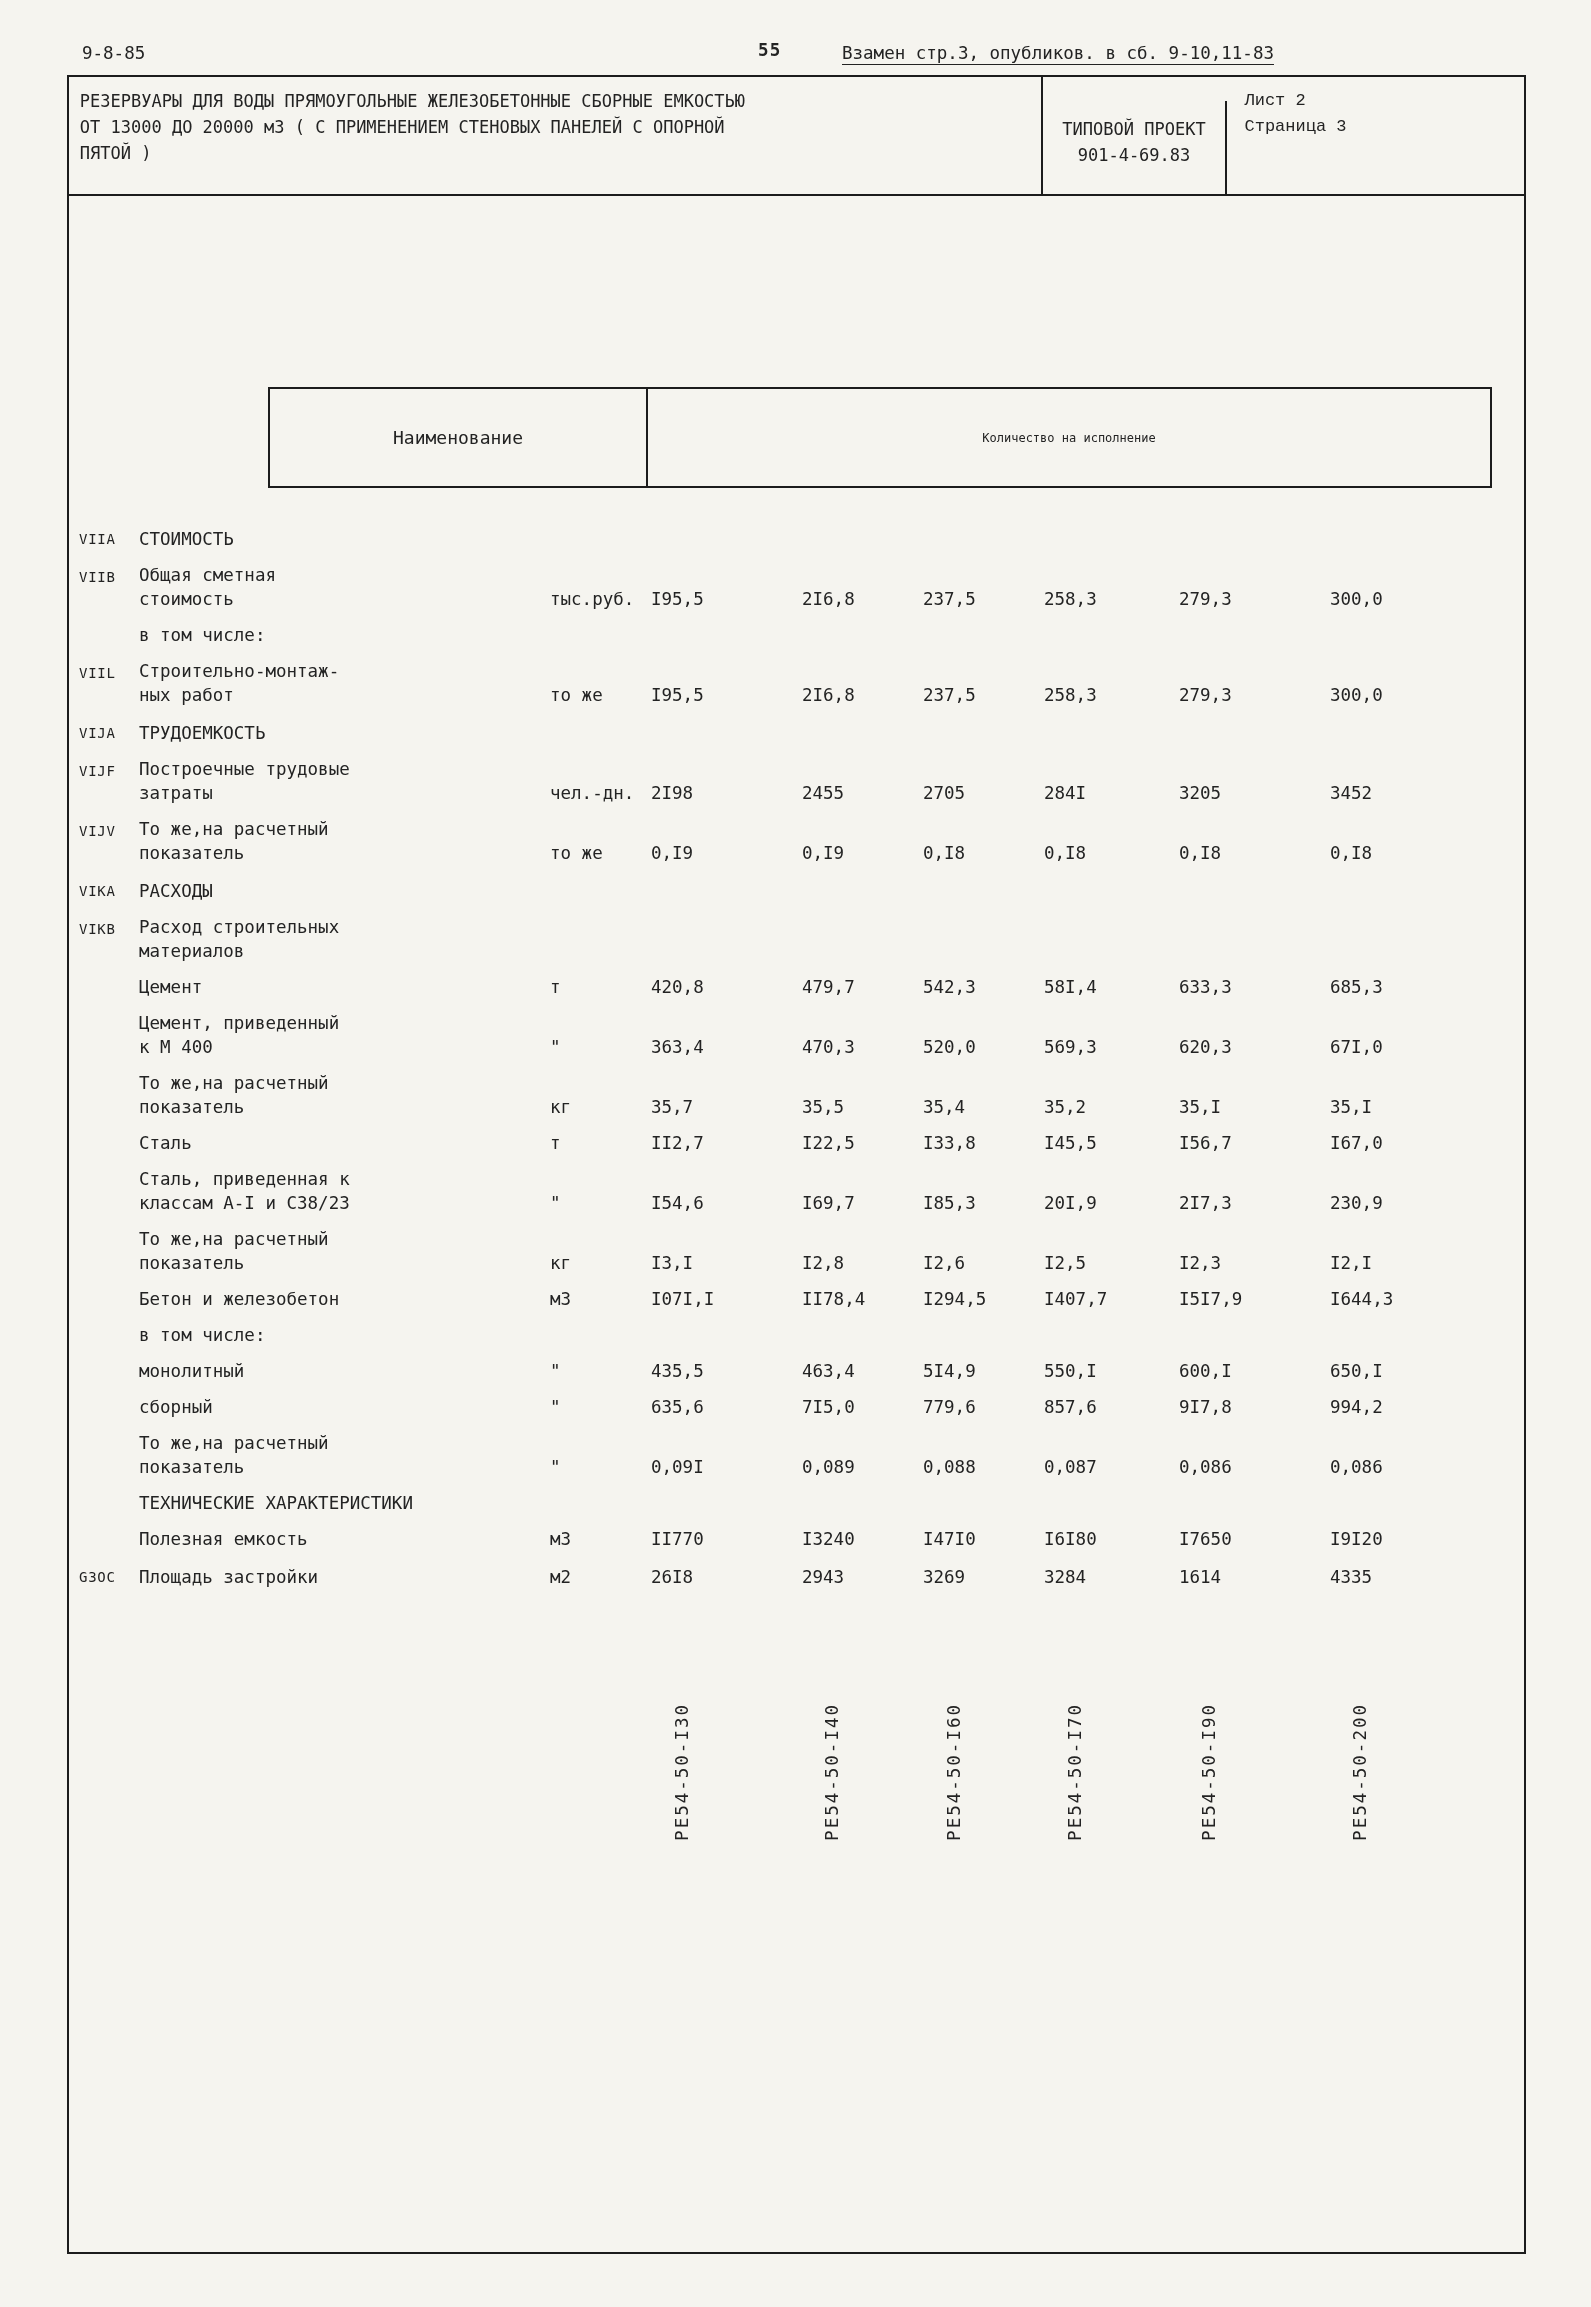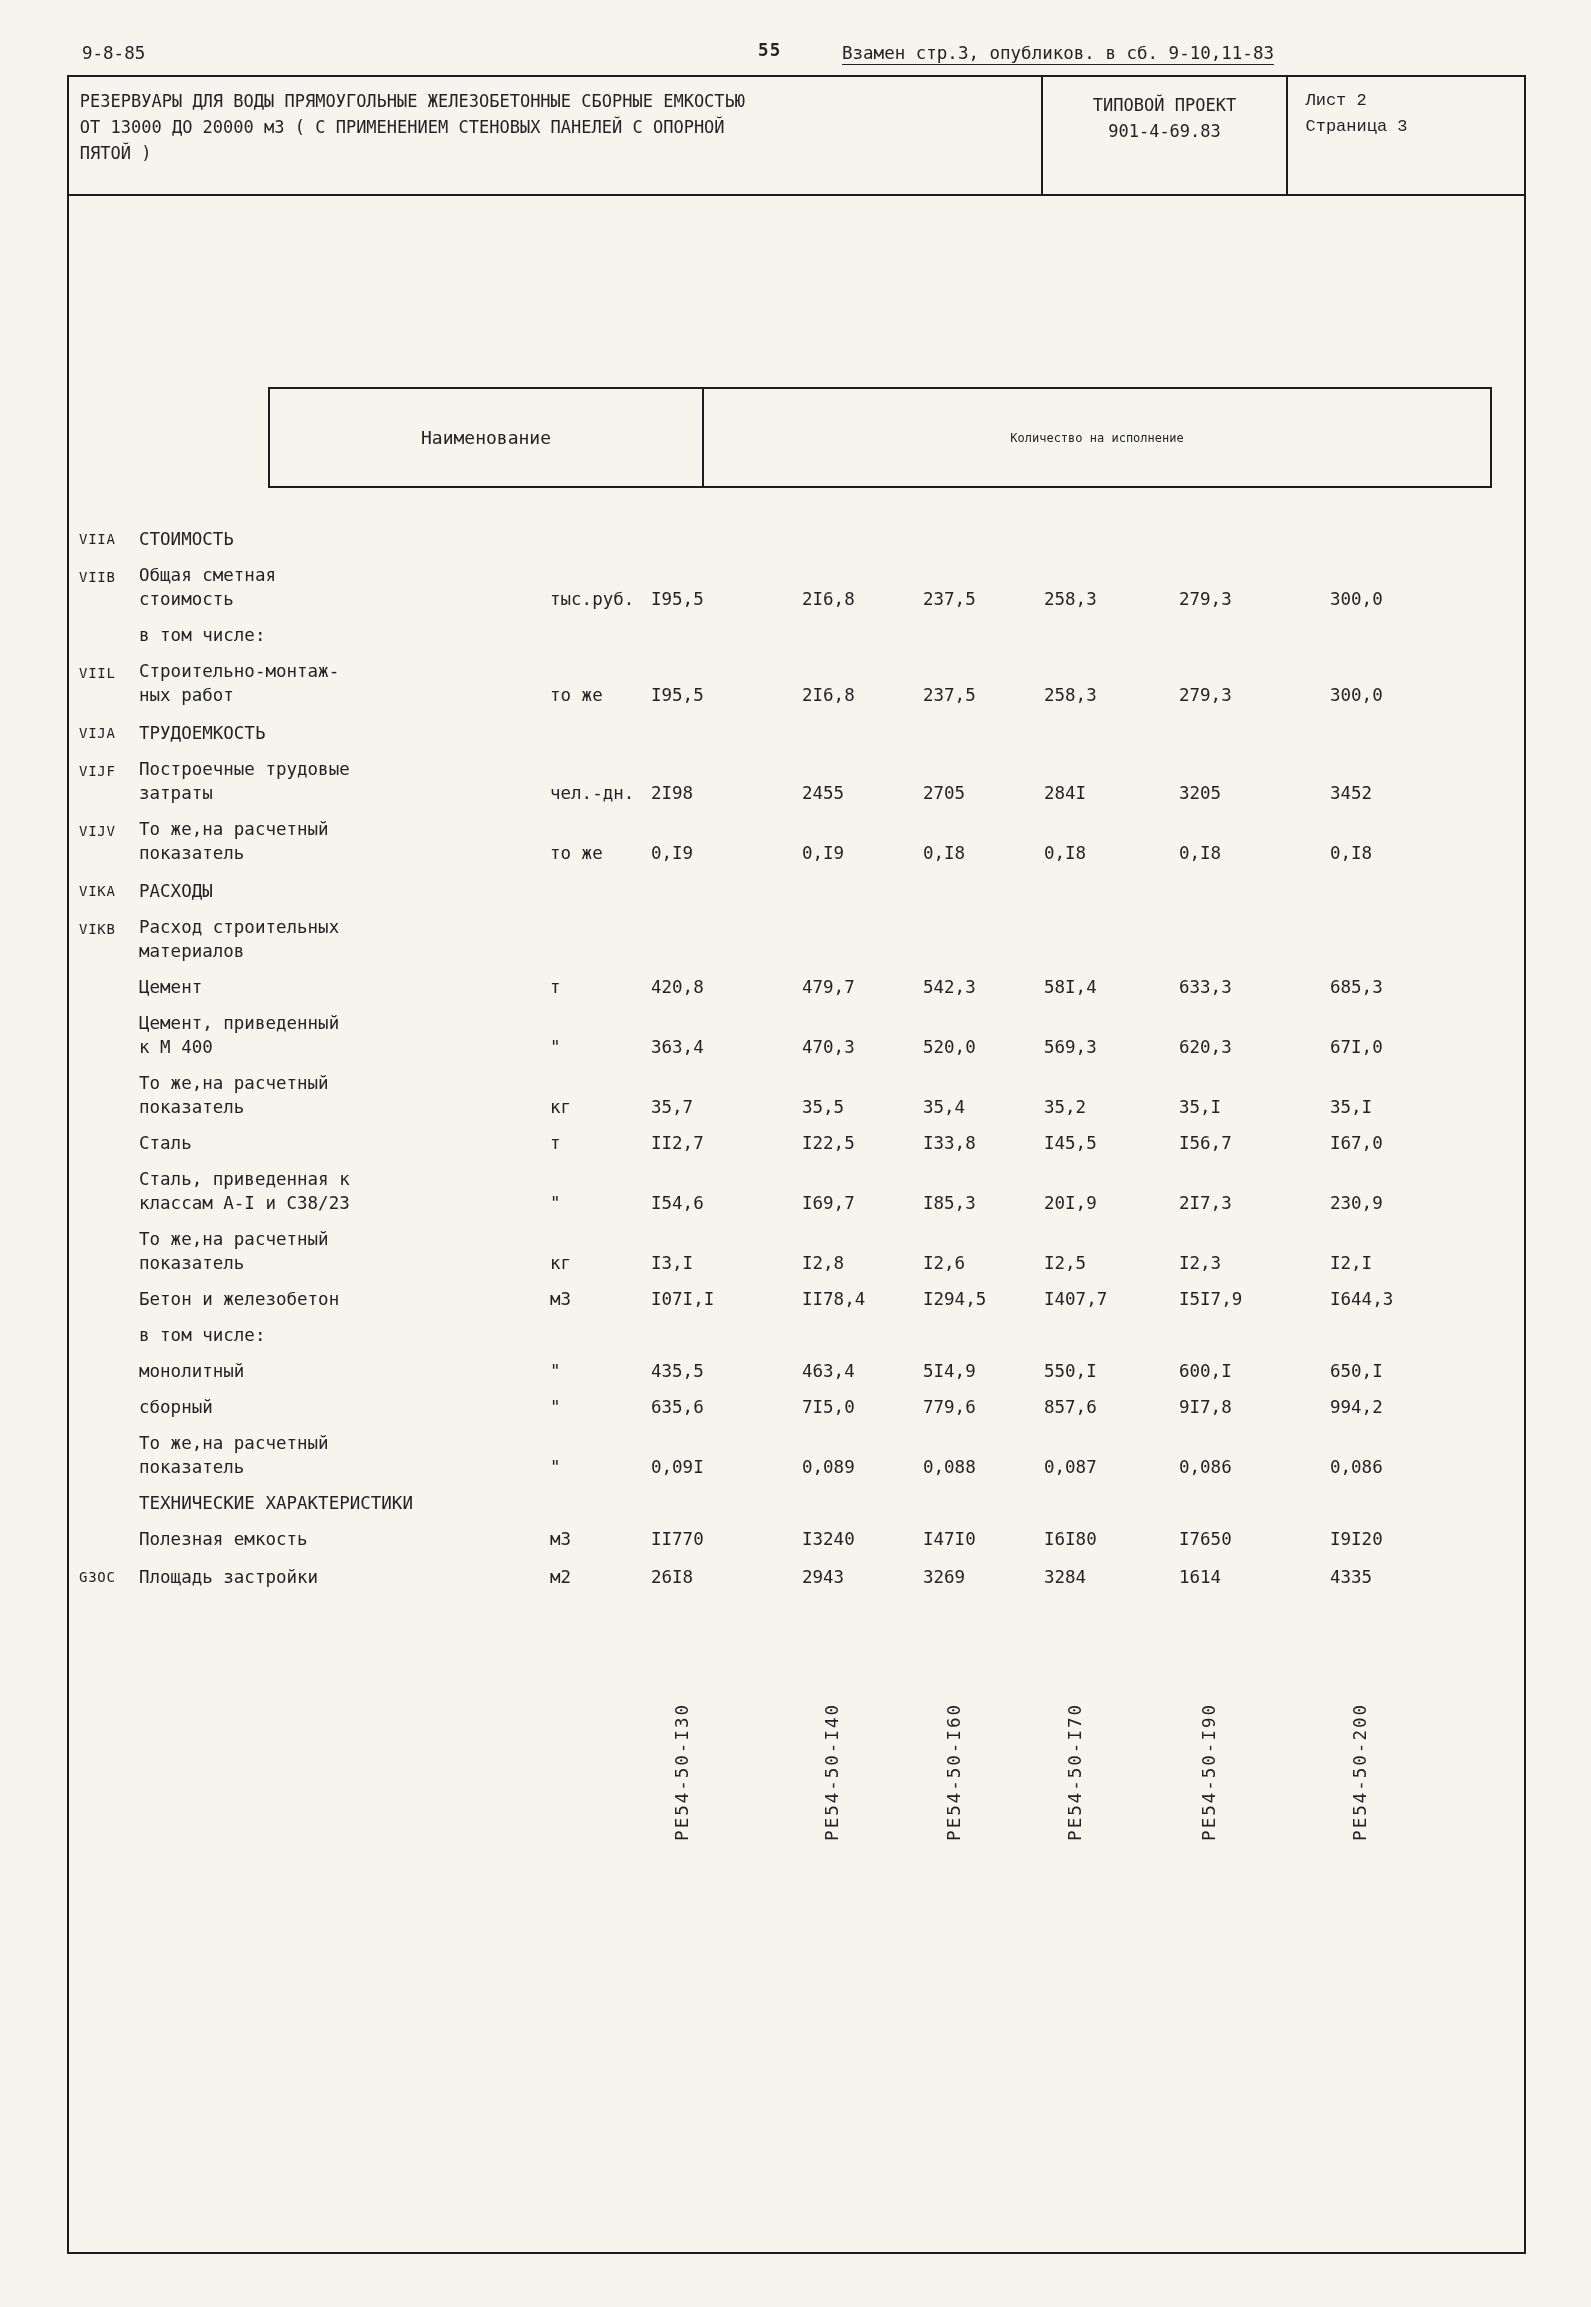--- a/index.html
+++ b/index.html
@@ -17,27 +17,27 @@
   .tl-center { position: absolute; left: 676px; top: -2.7px; font-weight: bold; letter-spacing: 1.3px; }
   .tl-right  { position: absolute; left: 760px; top: 0; text-decoration: underline; text-underline-offset: 4.7px; }
 
   
   .outer { position: absolute; left: 67px; top: 75px; width: 1459px; height: 2179px; border: 2.7px solid #1c1c1c; }
 
   
   .doc-header { position: absolute; left: 67px; top: 75px; width: 1459px; height: 121px; border: 2.7px solid #1c1c1c; display: flex; }
   .h-title { width: 974px; border-right: 2.7px solid #1c1c1c; padding: 10.8px 9.4px 0 10.8px;
              font-size: 17px; line-height: 26px; white-space: pre-line; }
-  .h-project { width: 245px; border-right: 2.7px solid #1c1c1c; padding-top: 15px; text-align: center;
-               font-size: 17px; line-height: 26px; }
+  .h-project { width: 184px; border-right: 2.7px solid #1c1c1c; padding-top: 15px; text-align: center;
+               font-size: 17px; line-height: 26px; margin-top: 24px; }
   .h-sheet { flex: 1; padding: 10.8px 0 0 17.5px; font-size: 17px; line-height: 26px; font-family: Liberation Mono, monospace; }
 
   
   .thead { position: absolute; left: 268px; top: 387px; width: 1224px; height: 101px; border: 2.7px solid #1c1c1c; display: flex; }
-  .th-name { width: 434px; border-right: 2.7px solid #1c1c1c; display: flex; align-items: center; justify-content: center; font-size: 18px; }
+  .th-name { width: 378px; border-right: 2.7px solid #1c1c1c; display: flex; align-items: center; justify-content: center; font-size: 18px; }
   .th-qty  { flex: 1; display: flex; align-items: center; justify-content: center; font-size: 12px; }
 
   
   .rows { position: absolute; left: 79px; top: 525px; width: 1427px; font-size: 17.5px; line-height: 24px; }
   .row { display: grid; grid-template-columns: 44px 427px 101px 151px 121px 121px 135px 151px auto;
          align-items: end; margin-bottom: 12px; }
   .row .code { align-self: start; font-size: 14px; padding-top: 2px; letter-spacing: 0.7px; }
   .row .name { white-space: pre-line; margin-left: 16px; }
   .row .unit, .row .val { white-space: nowrap; }
 

